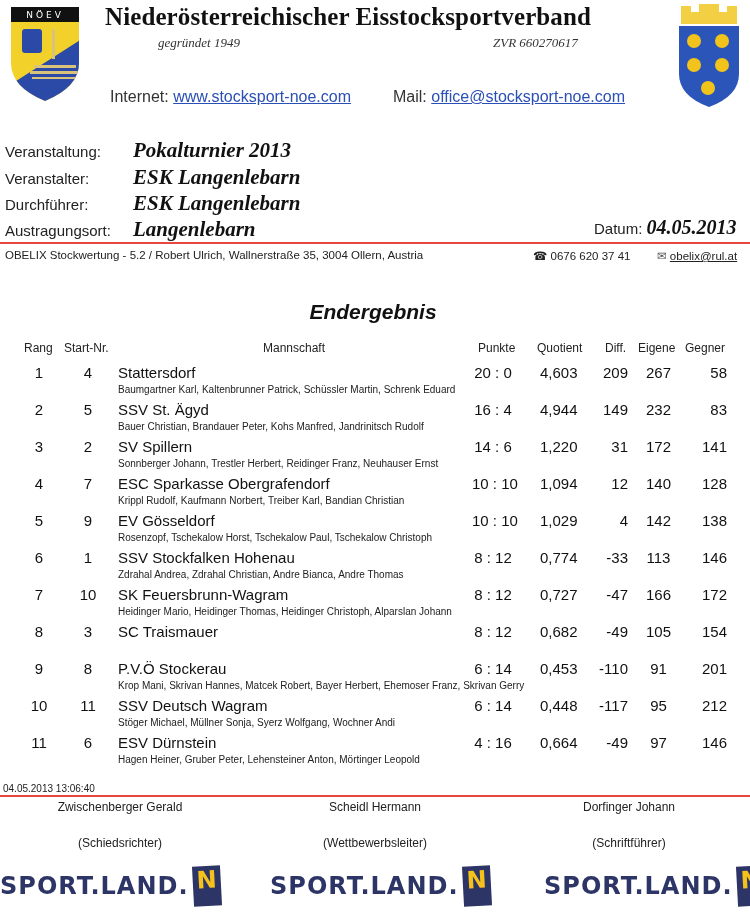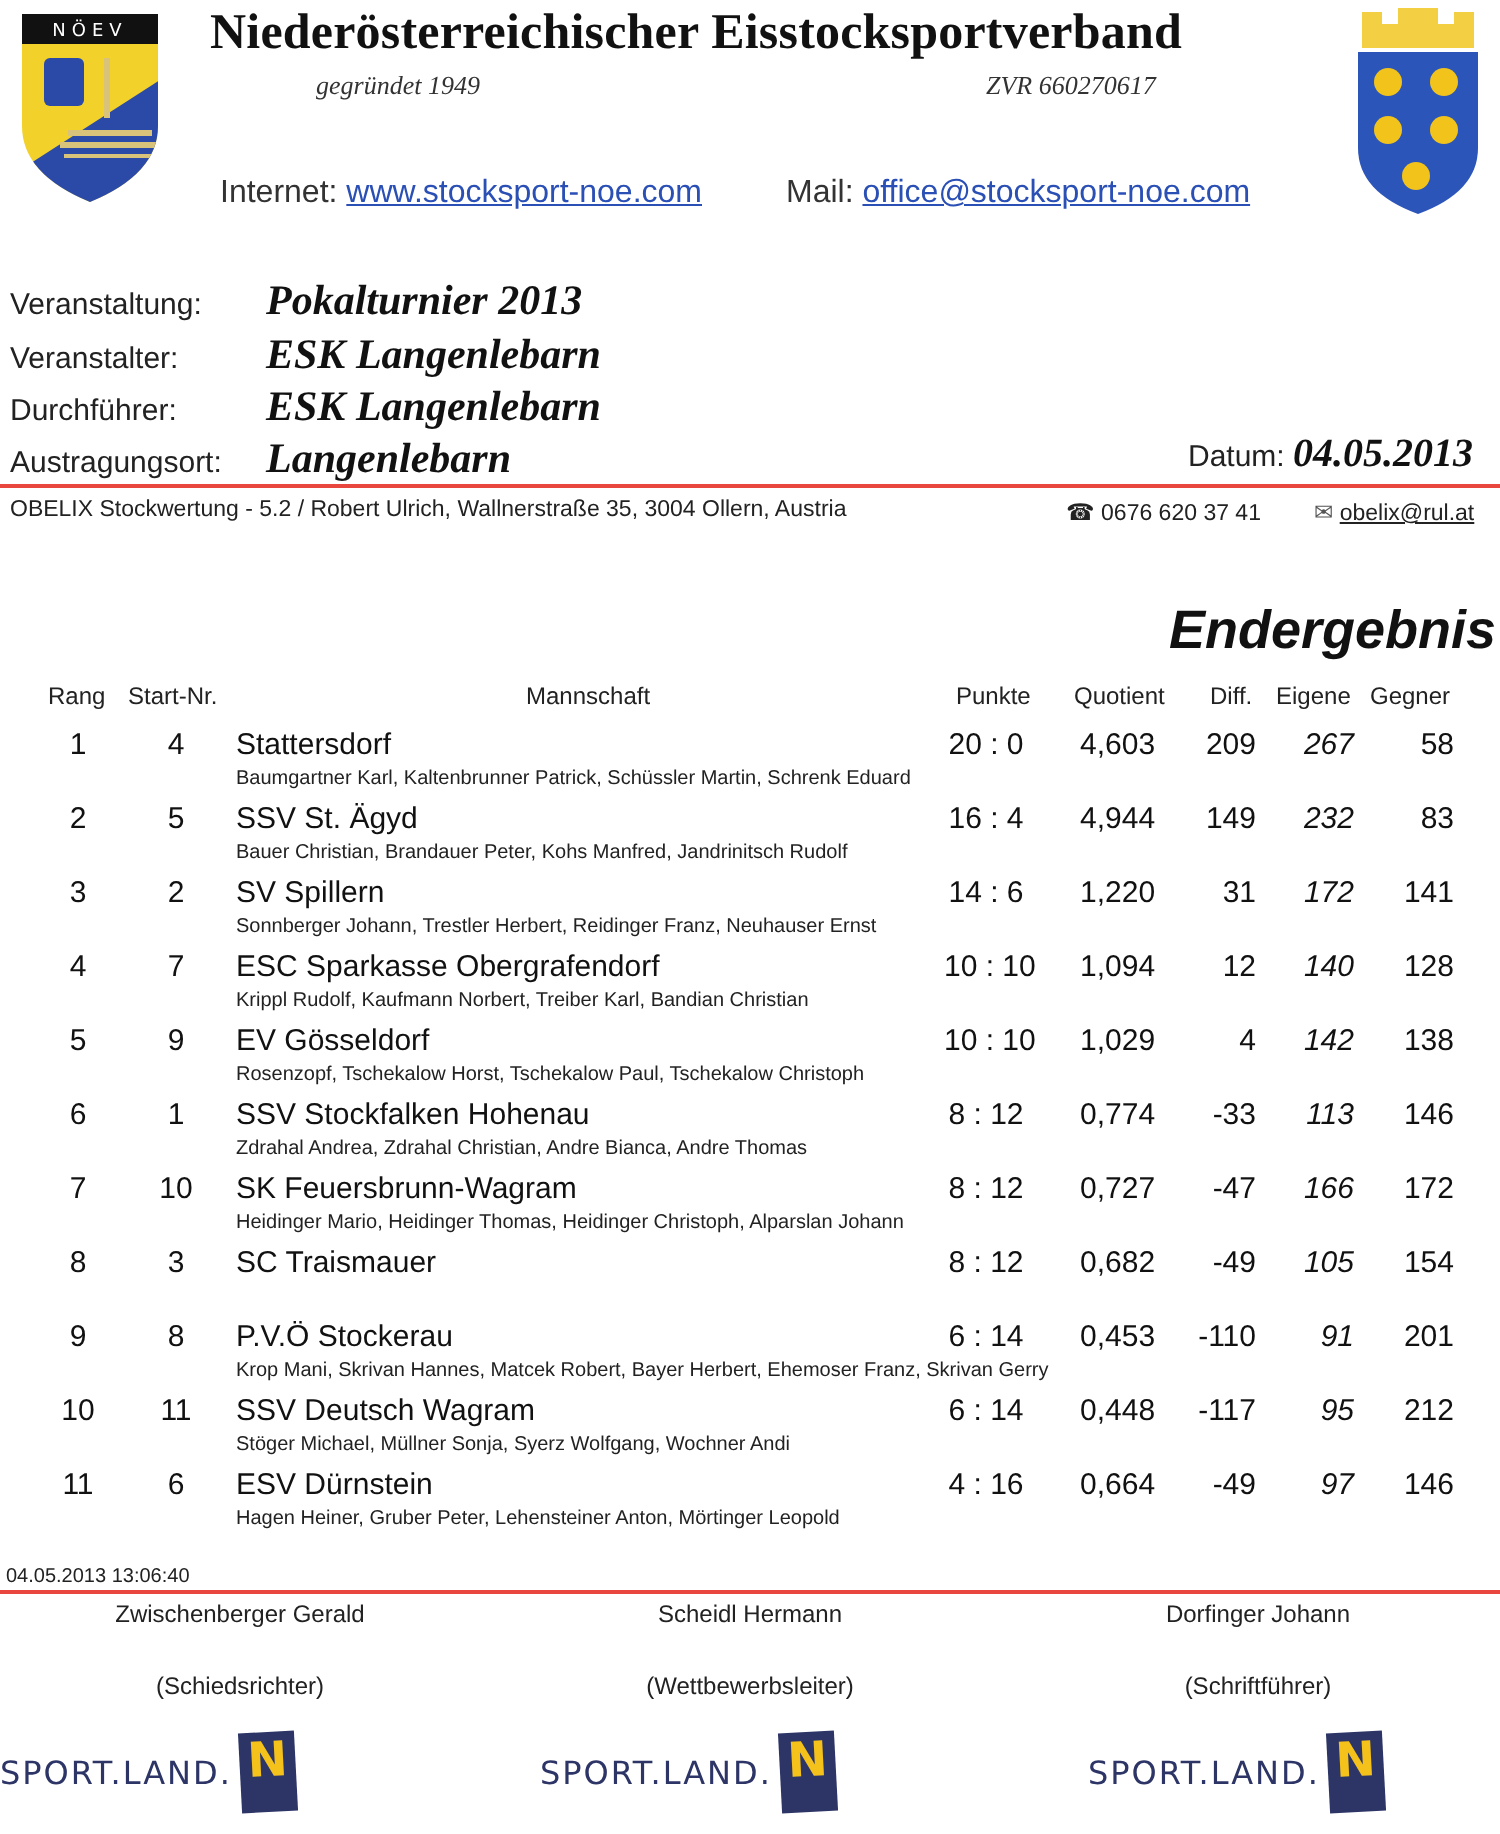--- a/index.html
+++ b/index.html
@@ -23,40 +23,40 @@
     .datum { left: 594px; top: 216px; font-size: 15px; color: #222; white-space: nowrap; }
     .datum .info-value { font-size: 20px; }
 
     .red-line { height: 2px; background: #e8463e; }
     .obelix { left: 5px; top: 249px; font-size: 11.5px; color: #222; white-space: nowrap; }
     .phone { left: 533px; top: 249px; font-size: 11.5px; color: #222; white-space: nowrap; }
     .email2 { left: 657px; top: 249px; font-size: 11.5px; color: #222; white-space: nowrap; }
     .email2 .u { text-decoration: underline; }
 
     
-    .result-title { left: 0; width: 750px; top: 300px; text-align: right; font-weight: bold; font-style: italic; font-size: 27px; padding-left: 0px; }
+    .result-title { left: 0; width: 750px; top: 300px; text-align: center; font-weight: bold; font-style: italic; font-size: 21px; padding-left: 0px; }
     .result-title span { position: relative; left: -2px; }
     .hdr { top: 341px; font-size: 12px; color: #222; white-space: nowrap; }
     .row { left: 0; width: 750px; height: 37px; }
     .row .c { position: absolute; top: 0; font-size: 15px; white-space: nowrap; }
     .row .rang { left: 22px; width: 34px; text-align: center; }
     .row .start { left: 70px; width: 36px; text-align: center; }
     .row .team { left: 118px; }
     .row .players { left: 118px; top: 20px; font-size: 10px; color: #222; }
     .row .punkte { left: 472px; width: 42px; text-align: center; }
     .row .quot { left: 540px; width: 44px; }
     .row .diff { left: 590px; width: 38px; text-align: right; }
-    .row .eigene { left: 640px; width: 37px; text-align: right; font-style: italic; }
+    .row .eigene { left: 640px; width: 37px; text-align: center; }
     .row .gegner { left: 690px; width: 37px; text-align: right; }
 
     .timestamp { left: 3px; top: 783px; font-size: 10px; color: #222; }
     .sig { font-size: 12px; color: #222; text-align: center; width: 200px; }
 
     .sportland { top: 866px; height: 40px; display: flex; align-items: center; }
-    .sportland .txt { font-family: "DejaVu Sans", sans-serif; font-weight: normal; font-size: 16px; color: #2d3566; letter-spacing: 1px; }
+    .sportland .txt { font-family: "DejaVu Sans", sans-serif; font-weight: bold; font-size: 24px; color: #2d3566; letter-spacing: 1px; }
     .sportland .nbox { width: 28px; height: 40px; background: #2d3566; margin-left: 4px; transform: rotate(-3deg); display: flex; align-items: flex-start; justify-content: center; }
     .sportland .nbox span { font-family: "DejaVu Sans", sans-serif; font-weight: bold; font-size: 24px; color: #f5c21b; line-height: 28px; }
   </style>
 </head>
 <body>
 
 <div class="abs logo-left">
   <svg width="70" height="97" viewBox="0 0 70 97">
     <defs>
         <clipPath id="sh">

